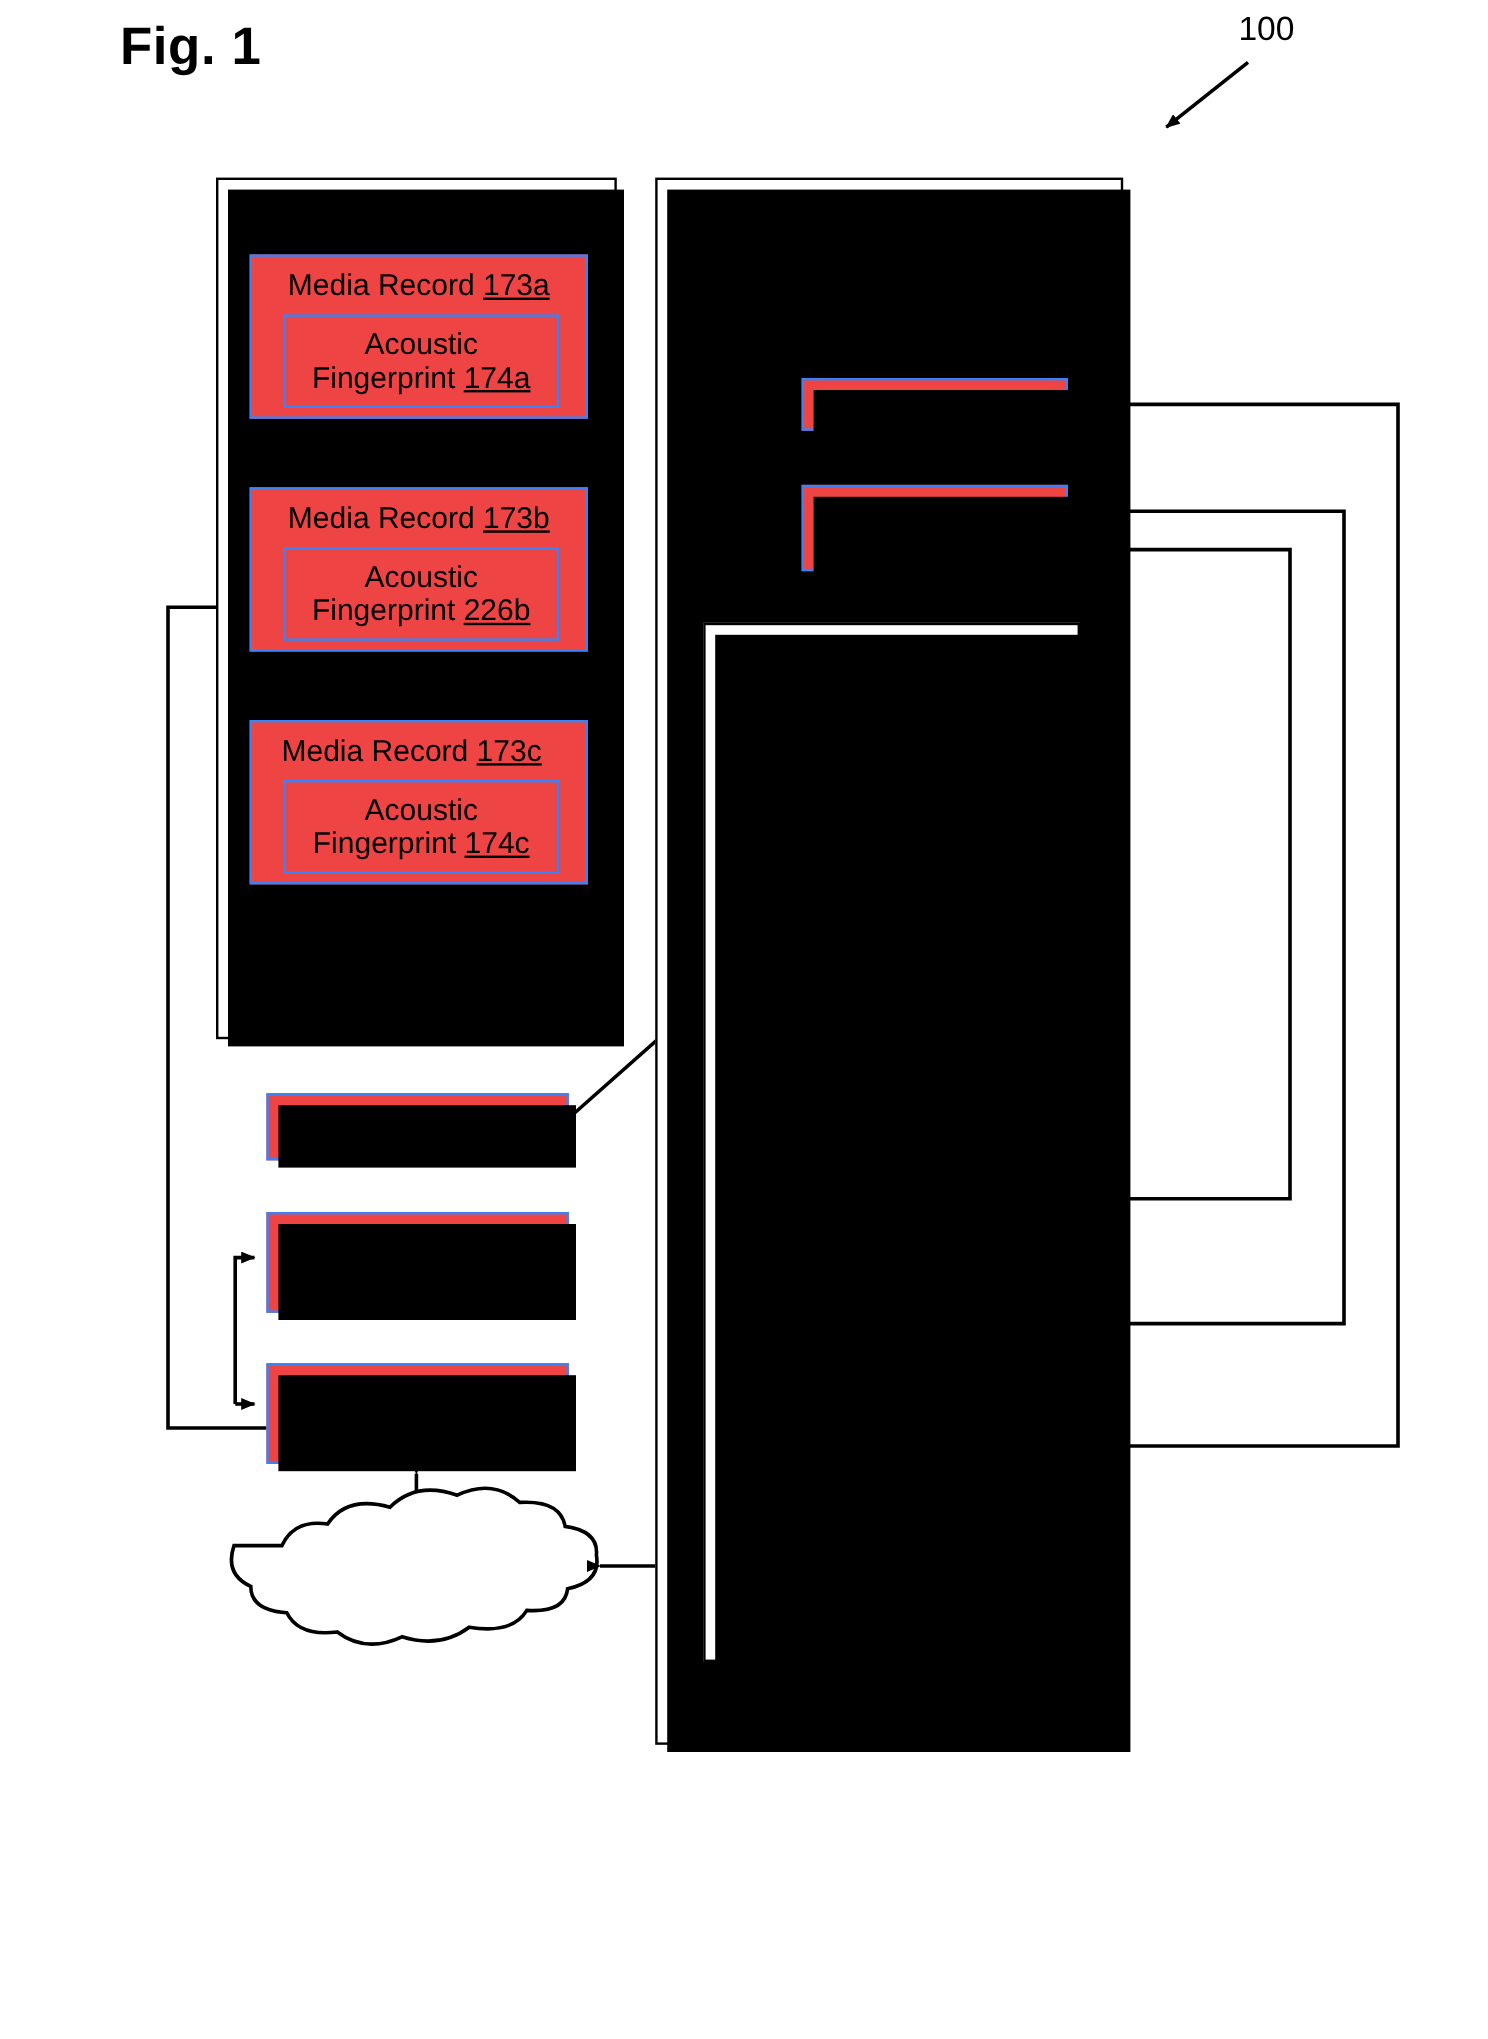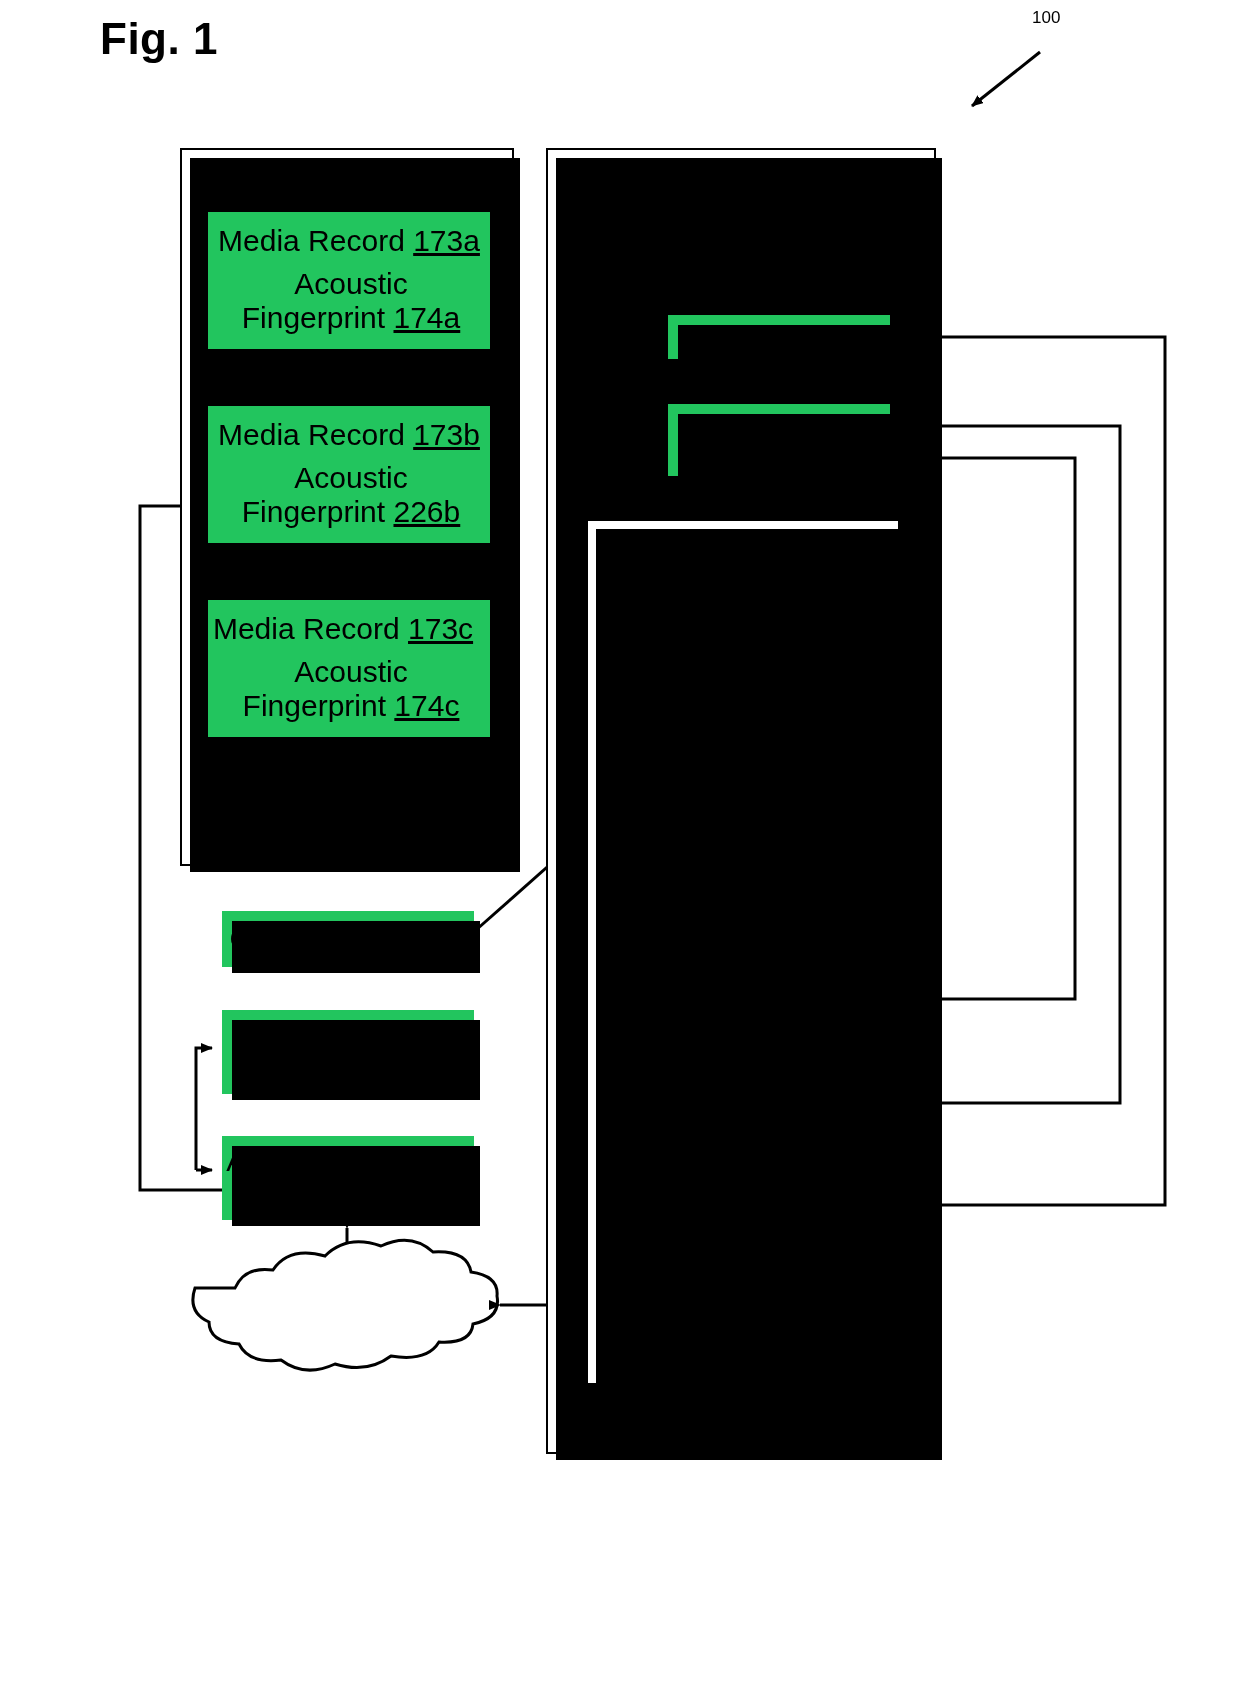--- a/index.html
+++ b/index.html
@@ -6,26 +6,26 @@
   body{width:1240px;height:1699px;position:relative;
        font-family:"Liberation Sans","DejaVu Sans",sans-serif;color:#000;}
 
   #stage{position:absolute;left:0;top:0;width:1240px;height:1699px;overflow:hidden;}
 
   
   .fig-label{position:absolute;left:100px;top:14px;font-size:44px;font-weight:bold;
              letter-spacing:.5px;}
 
   
-  .ref100{position:absolute;left:1032px;top:8px;font-size:17px;}
-
-  
-  .box{position:absolute;box-sizing:border-box;background:#22c55e;border:2px solid #22c55e;
+  .ref100{position:absolute;left:1032px;top:8px;font-size:28px;}
+
+  
+  .box{position:absolute;box-sizing:border-box;background:#ef4444;border:2px solid #3b82f6;
        display:flex;align-items:center;justify-content:center;text-align:center;
-       font-size:30px;line-height:1.12;}
+       font-size:25px;line-height:1.12;}
   
   .sh::after{content:"";position:absolute;left:8px;top:8px;width:100%;height:100%;
              background:#000;z-index:-1;}
   .sh{z-index:1;}
 
   
   .container{position:absolute;box-sizing:border-box;background:#fff;border:2px solid #000;}
   .container > .ctitle{position:absolute;left:0;right:0;text-align:center;font-size:25px;}
 
   .u{text-decoration:underline;}

